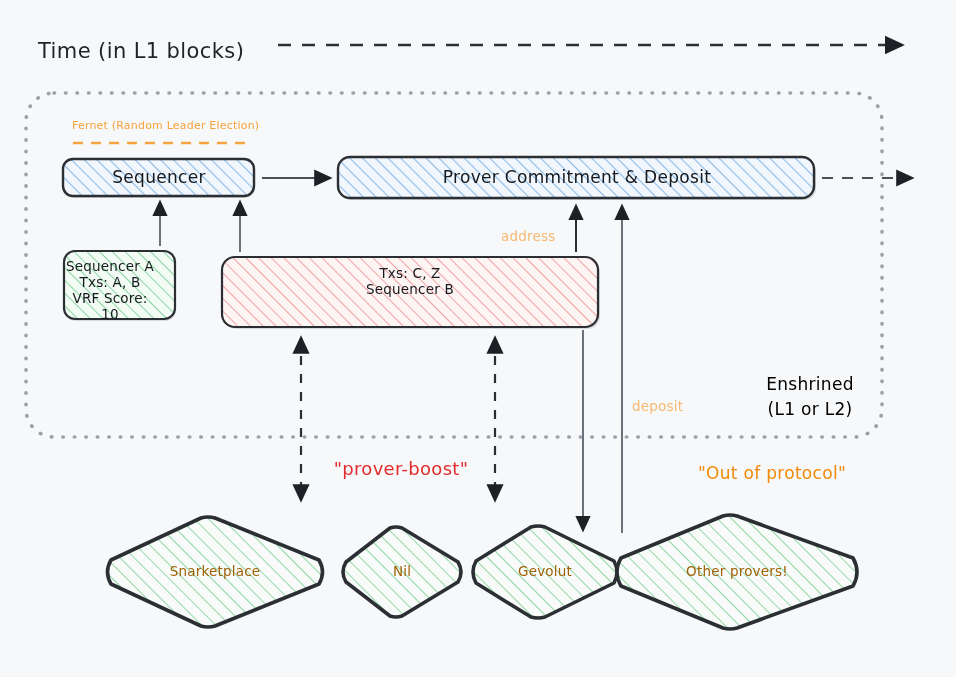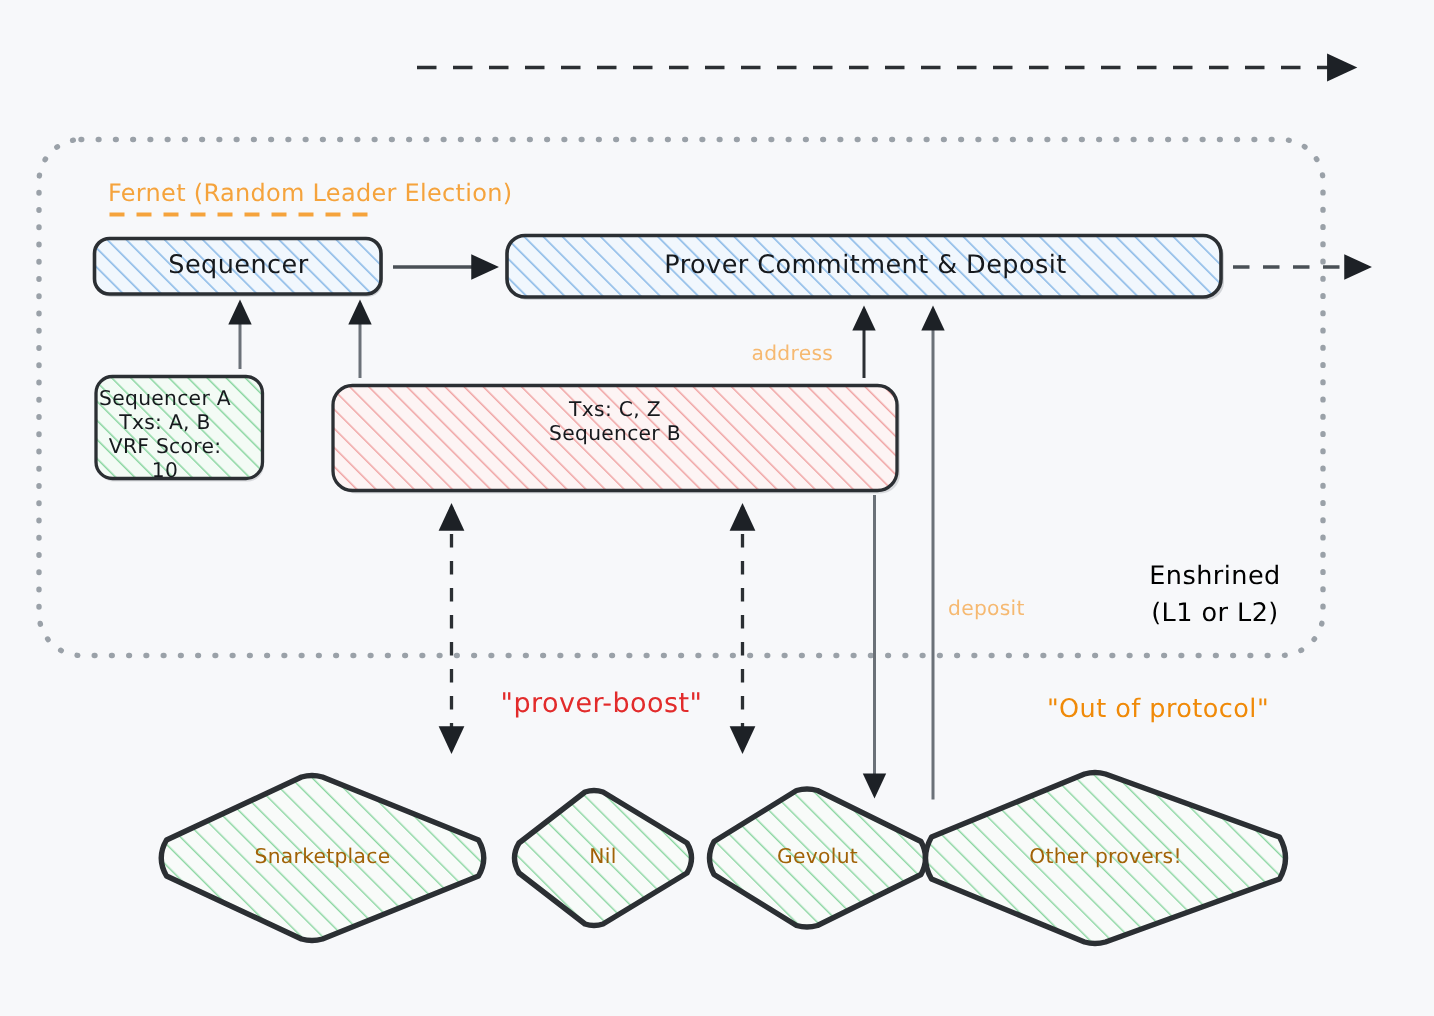--- a/index.html
+++ b/index.html
@@ -33,21 +33,21 @@
     line-height: 1.28;
     font-family: "DejaVu Sans", sans-serif;
   }
 
   .title-time {
     font-size: 21px;
     color: #1f2328;
     letter-spacing: 0.4px;
   }
   .fernet {
-    font-size: 16px;
+    font-size: 11px;
     color: #f5a33c;
     letter-spacing: 0.2px;
   }
   .box-text {
     font-size: 17px;
     color: #16191d;
     text-align: center;
     letter-spacing: 0.3px;
   }
   .seq-text {
@@ -189,20 +189,21 @@
       <path d="M402,528 L458,562 Q464,572 458,582 L402,616 Q396,618 390,616 L346,582 Q340,572 346,562 L390,528 Q396,526 402,528 Z" fill="url(#hatchGreenD)" stroke="#2b2f33" stroke-width="3.6" stroke-linejoin="round"></path>
     </g>
     <g>
       <path d="M545,527 L614,561 Q620,572 614,583 L545,617 Q538,619 531,617 L476,583 Q470,572 476,561 L531,527 Q538,525 545,527 Z" fill="url(#hatchGreenD)" stroke="#2b2f33" stroke-width="3.6" stroke-linejoin="round"></path>
     </g>
     <g>
       <path d="M737,516 L853,558 Q861,572 853,586 L737,628 Q730,630 723,628 L621,586 Q613,572 621,558 L723,516 Q730,514 737,516 Z" fill="url(#hatchGreenD)" stroke="#2b2f33" stroke-width="3.6" stroke-linejoin="round"></path>
     </g>
   </svg>
 
+  <div class="lbl title-time" style="left:38px; top:38px;">Time (in L1 blocks)</div>
 
   <div class="lbl fernet" style="left:72px; top:119px;">Fernet (Random Leader Election)</div>
 
   <div class="lbl box-text ctr" style="left:159px; top:178px;">Sequencer</div>
 
   <div class="lbl box-text ctr" style="left:577px; top:178px;">Prover Commitment &amp; Deposit</div>
 
   <div style="position:absolute; left:64px; top:258px; width:92px;">
     <div class="seq-text">Sequencer A</div>
     <div class="seq-text">Txs: A, B</div>

